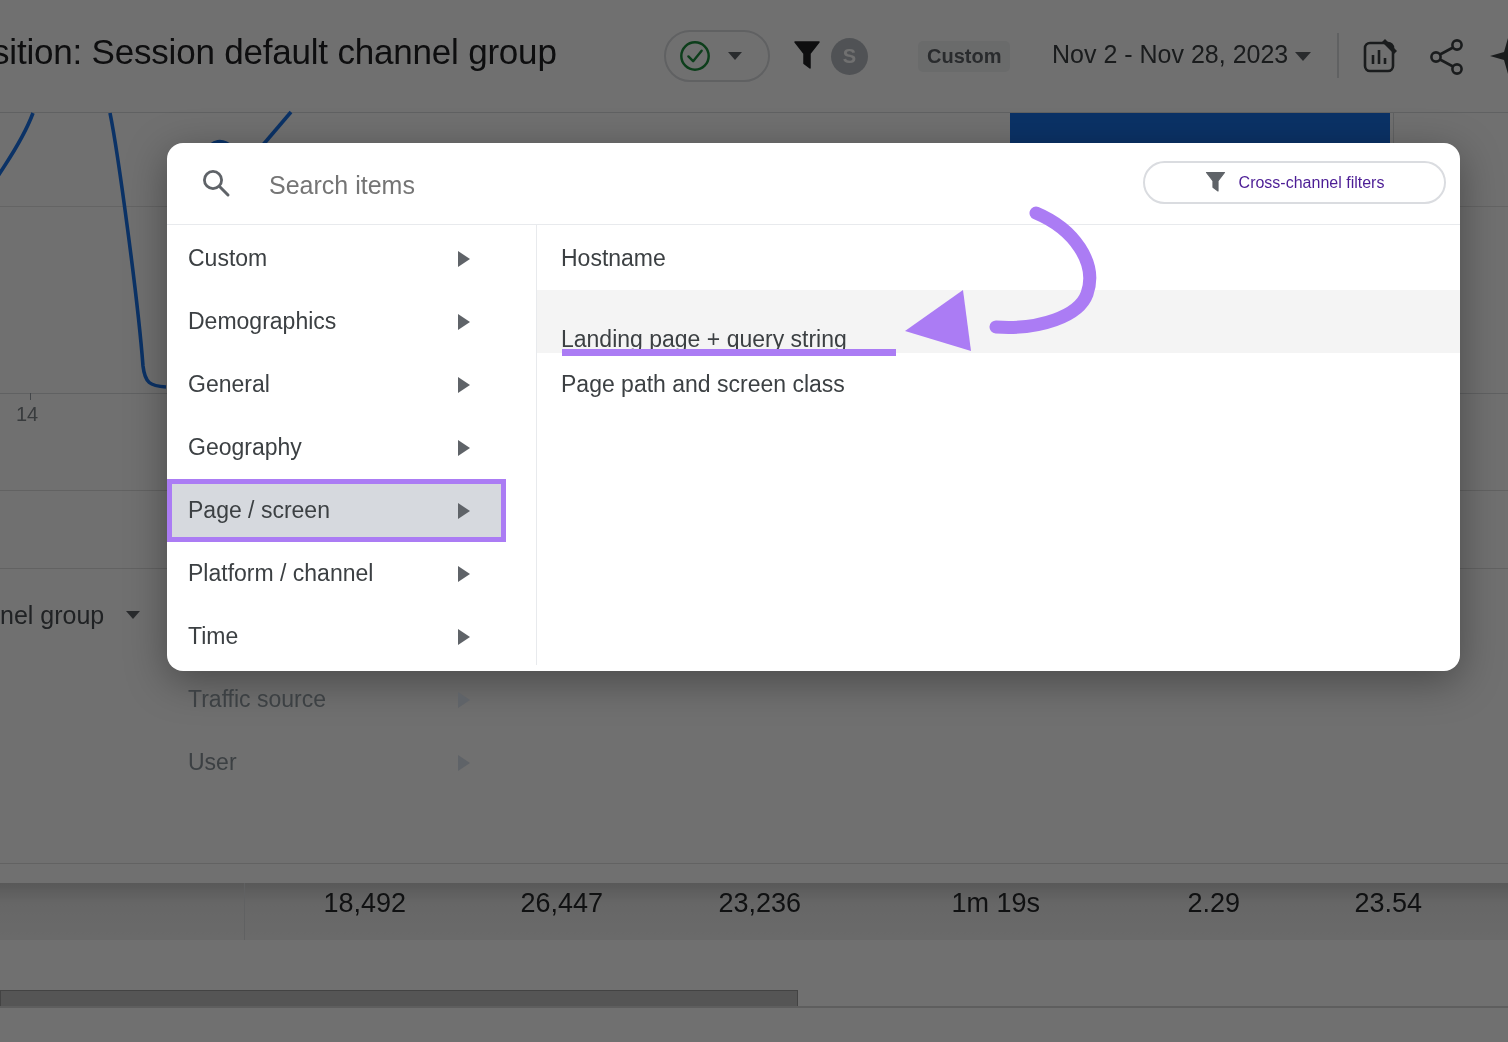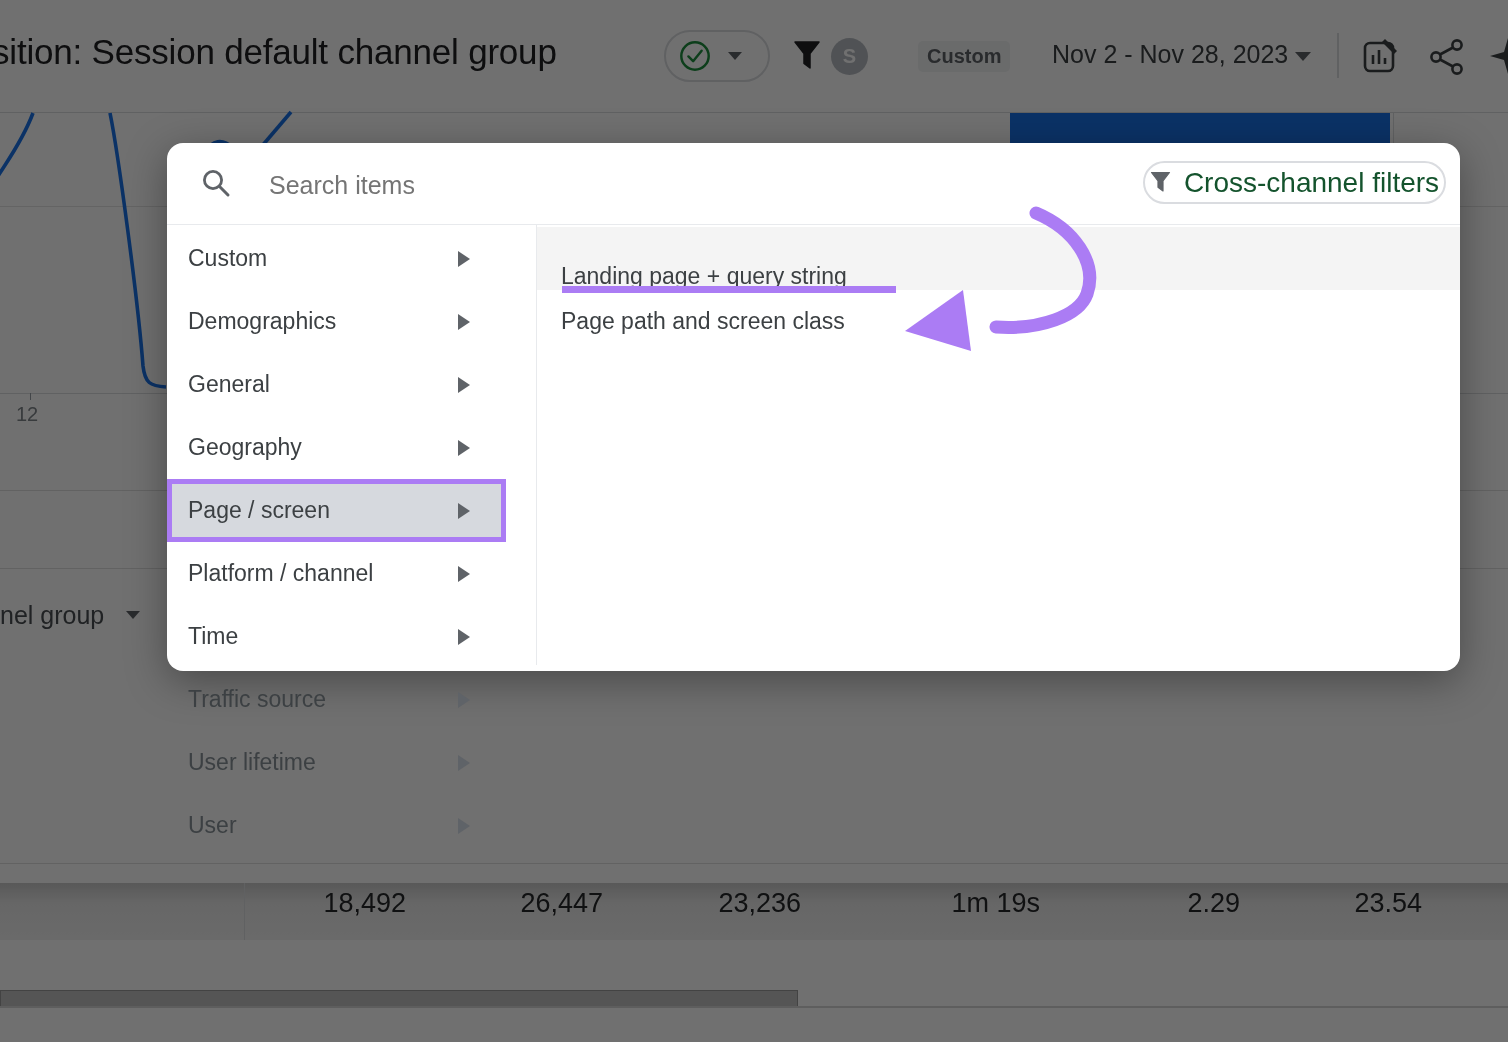--- a/index.html
+++ b/index.html
@@ -42,21 +42,21 @@
   
   .overlay { position:absolute; inset:0; background:rgba(0,0,0,0.56); z-index:10; }
 
   
   .modal { position:absolute; left:167px; top:143px; width:1293px; height:528px; background:#fff; border-radius:16px; z-index:20; box-shadow:0 10px 40px rgba(0,0,0,0.35); }
   .search-row { position:absolute; left:0; top:0; height:81px; width:100%; }
   .search-icon { position:absolute; left:33px; top:24px; }
   .search-input { position:absolute; left:102px; top:20px; width:560px; height:44px; border:none; outline:none; font-size:25px; color:#202124; background:transparent; font-family:"Liberation Sans",sans-serif; }
   .search-input::placeholder { color:#757575; }
   .filters-btn { position:absolute; left:976px; top:18px; width:303px; height:43px; border:2px solid #dadce0; border-radius:22px; background:#fff; display:flex; align-items:center; justify-content:center; gap:13px; cursor:pointer; }
-  .filters-btn span { font-size:28px; color:#14532d; }
+  .filters-btn span { font-size:16px; color:#4c1d95; }
   .modal-hdiv { position:absolute; left:0; right:0; top:81px; height:1px; background:#e8eaed; }
   .modal-vdiv { position:absolute; left:369px; top:81px; bottom:6px; width:1px; background:#e8eaed; }
 
   .cat-col { position:absolute; left:0; top:84px; width:369px; }
   .cat-item { position:relative; height:63px; display:flex; align-items:center; padding-left:21px; font-size:23px; color:#3c4043; cursor:pointer; }
   .submenu-arrow { position:absolute; left:291px; top:24px; width:0; height:0; border-top:8px solid transparent; border-bottom:8px solid transparent; border-left:12px solid #5f6368; }
   .cat-item.selected { width:339px; background:#d6d9de; border:5px solid #ab7cf4; padding-left:16px; }
   .cat-item.selected .submenu-arrow { left:286px; top:19px; }
 
   .dim-col { position:absolute; left:370px; top:84px; width:923px; }
@@ -124,21 +124,21 @@
 
     <svg class="abs" style="left:0; top:100px;" width="310" height="300" viewBox="0 100 310 300">
       <path d="M -2 176 C 8 160 23 140 33 113" fill="none" stroke="#1a73e8" stroke-width="3.6"></path>
       <path d="M 110 113 C 118 152 138 300 143 366 C 145 383 150 386 166 387" fill="none" stroke="#1a73e8" stroke-width="3.6"></path>
       <path d="M 204 153 Q 217 133 233 148" fill="none" stroke="#1a73e8" stroke-width="3.6"></path>
       <path d="M 262 146 L 291 112" fill="none" stroke="#1a73e8" stroke-width="3.6"></path>
     </svg>
 
     <div class="hline" style="top:393px;"></div>
     <div class="abs tick-mark"></div>
-    <div class="abs tick-label">12</div>
+    <div class="abs tick-label">14</div>
 
     <div class="hline" style="top:490px; background:#e0e0e0;"></div>
     <div class="hline" style="top:568px; background:#e0e0e0;"></div>
     <div class="abs col-header">nel group</div>
     <div class="abs caret small col-caret"></div>
     <div class="hline" style="top:863px; background:#e0e0e0;"></div>
 
     <div class="abs footer-band"></div>
     <div class="abs col-div"></div>
     <span class="fv" style="left:406px;">18,492</span>
@@ -200,30 +200,29 @@
       </div>
       <div class="cat-item">
         <span>Time</span>
         <span class="submenu-arrow"></span>
       </div>
       <div class="cat-item">
         <span>Traffic source</span>
         <span class="submenu-arrow"></span>
       </div>
       <div class="cat-item">
-        <span>User lifetime</span>
-        <span class="submenu-arrow"></span>
-      </div>
-      <div class="cat-item">
         <span>User</span>
         <span class="submenu-arrow"></span>
       </div>
     </div>
 
     <div class="dim-col">
+      <div class="dim-item">
+        <span>Hostname</span>
+      </div>
       <div class="dim-item highlighted">
         <span>Landing page + query string</span>
         <span class="purple-underline"></span>
       </div>
       <div class="dim-item">
         <span>Page path and screen class</span>
       </div>
     </div>
   </div>
 

